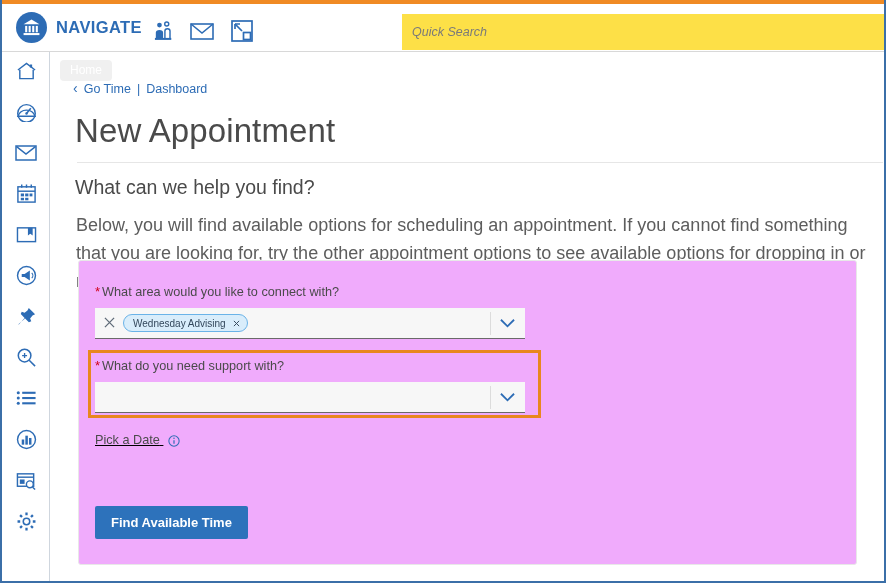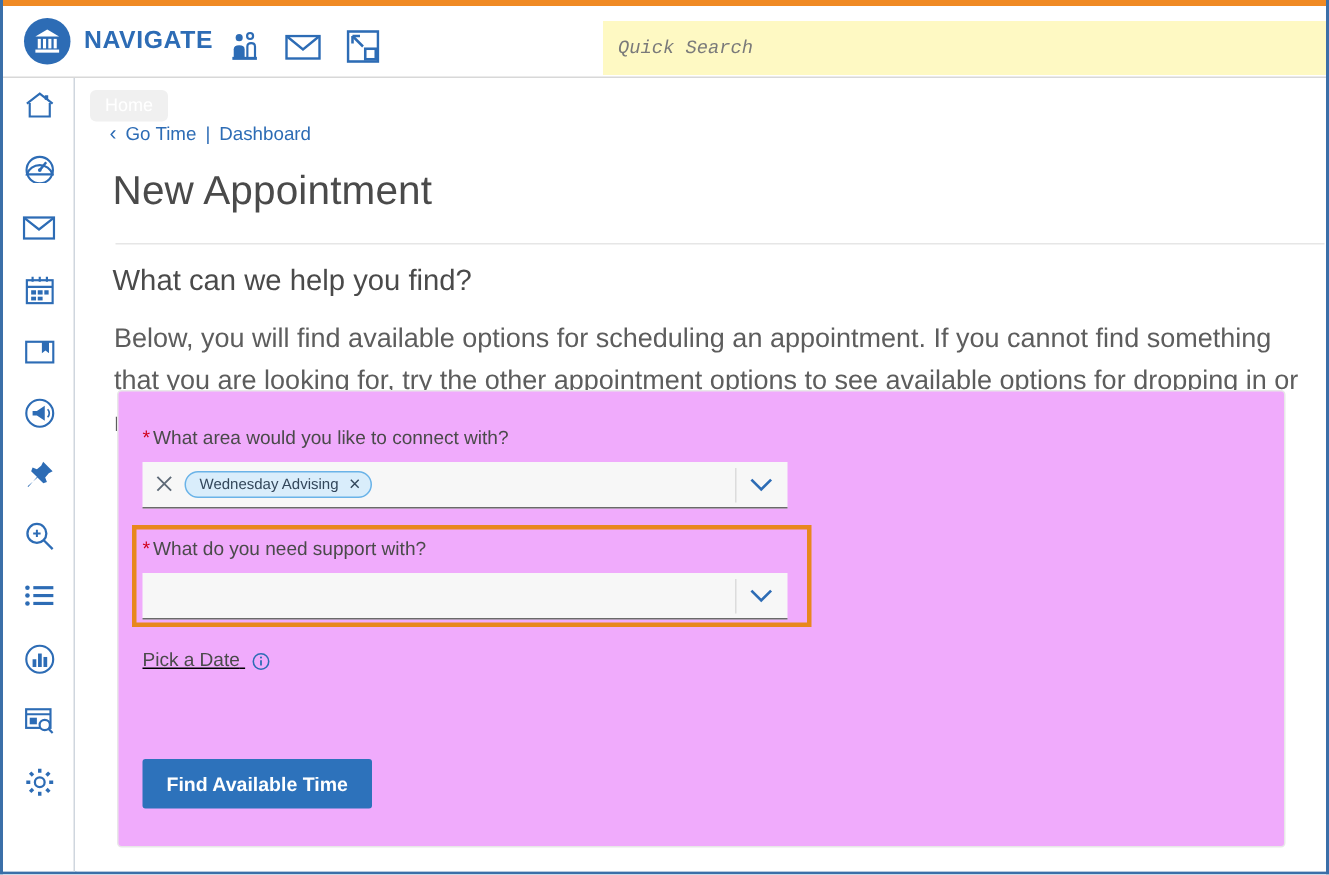--- a/index.html
+++ b/index.html
@@ -47,24 +47,24 @@
     width: 28px; height: 26px;
     display: flex; align-items: center; justify-content: center;
     cursor: pointer;
   }
   #hdr-icon-0 { left: 148px; }
   #hdr-icon-1 { left: 186px; }
   #hdr-icon-2 { left: 226px; }
   #quick-search {
     position: absolute; left: 400px; top: 10px;
     width: 484px; height: 36px;
-    background: #fef9c3;
+    background: #fde047;
     border: none;
     outline: none;
-    font-family: Liberation Mono, monospace;
+    font-family: Liberation Sans, sans-serif;
     font-size: 12.5px;
     font-style: italic;
     color: #6d6d6d;
     padding-left: 10px;
   }
   #quick-search::placeholder { color: #7a7a7a; font-style: italic; opacity: 1; }
   
   #rail {
     position: absolute; left: 0; top: 52px;
     width: 48px; height: 529px;
@@ -94,21 +94,21 @@
   #breadcrumb {
     position: absolute; left: 22px; top: 29px;
     font-size: 12.5px;
     color: #2d6cb5;
     display: flex; align-items: baseline; gap: 6px;
   }
   #chevron-left-icon { font-size: 14px; line-height: 1; color: #2d6cb5; }
   #breadcrumb a { color: #2d6cb5; text-decoration: none; cursor: pointer; }
   #page-title {
     position: absolute; left: 24px; top: 60px;
-    font-size: 27px; font-weight: normal; color: #4a4a4a;
+    font-size: 33px; font-weight: normal; color: #4a4a4a;
     letter-spacing: .1px;
   }
   #divider-top {
     position: absolute; left: 26px; top: 110px;
     width: 806px; height: 1px; background: #e6e6e6;
   }
   #section-heading {
     position: absolute; left: 24px; top: 124px;
     font-size: 19.5px; color: #4a4a4a; font-weight: normal;
   }

